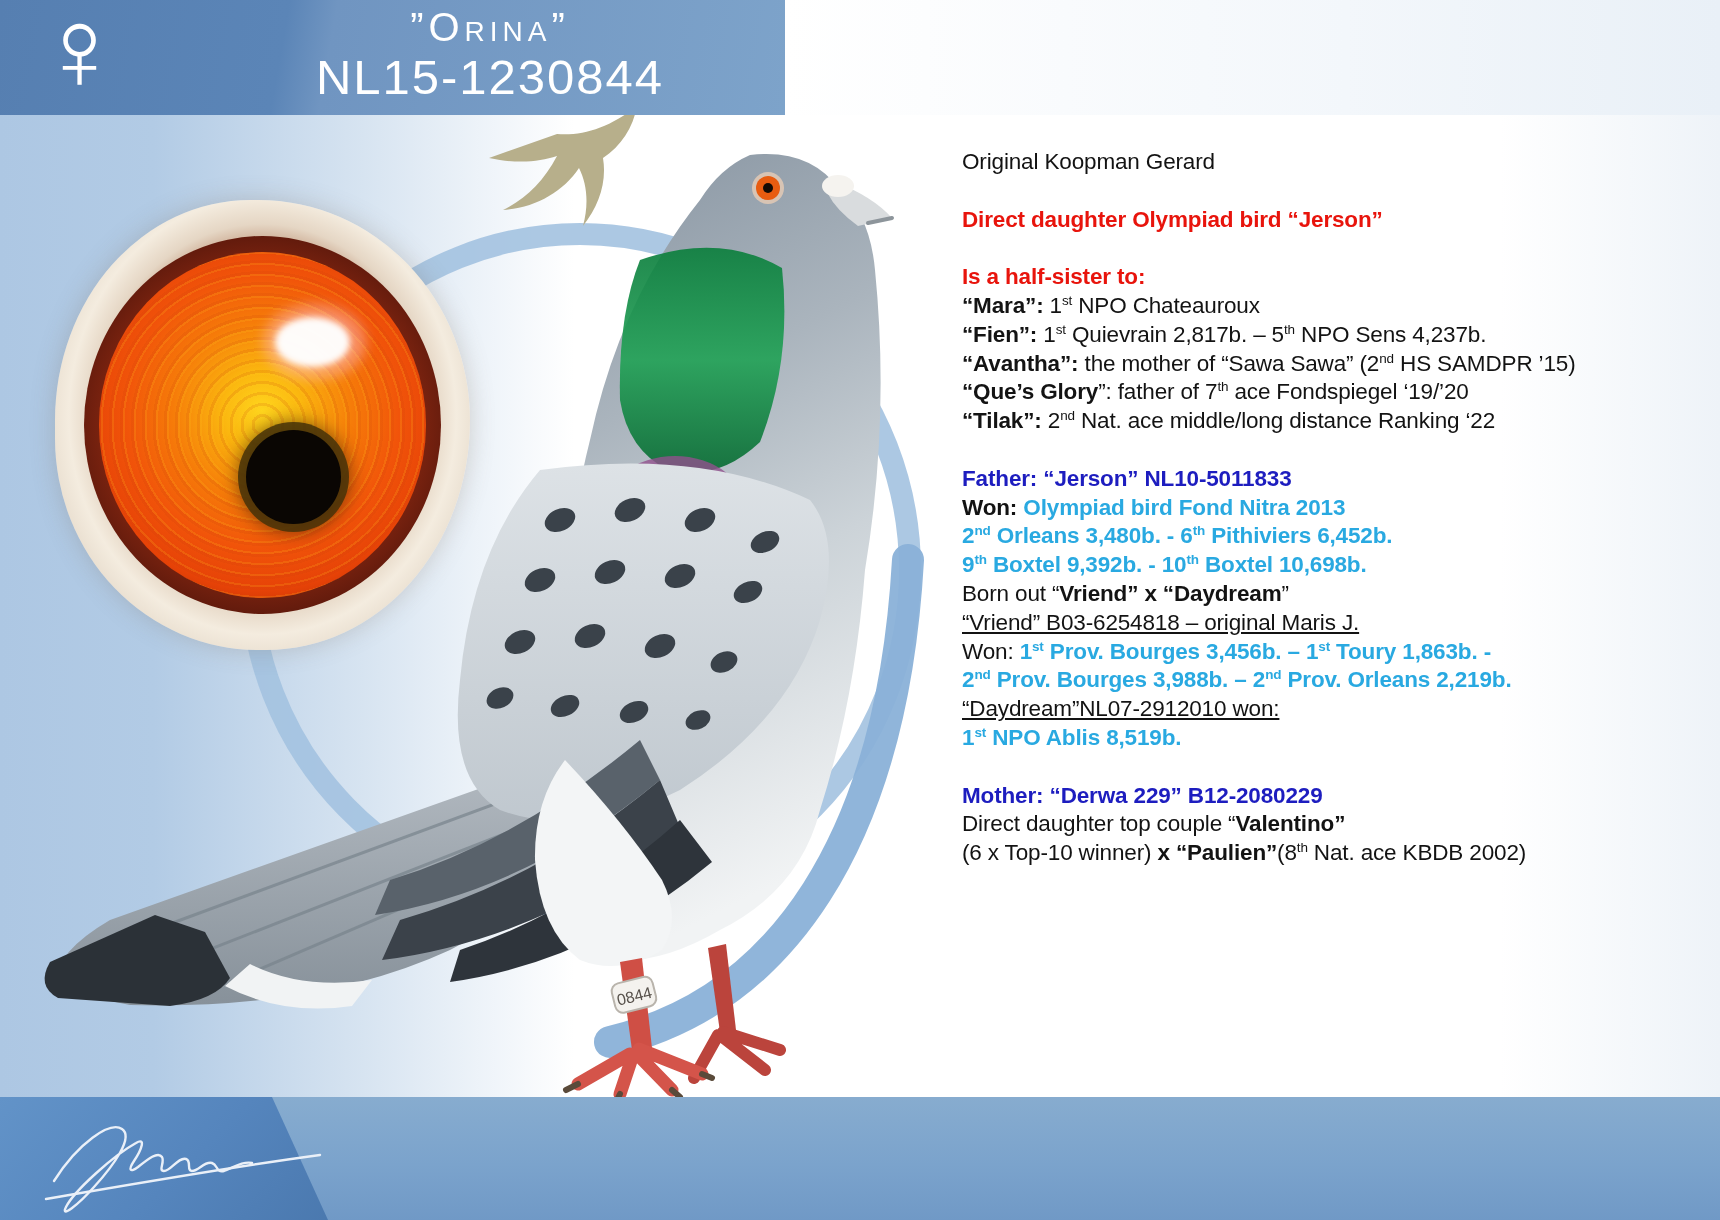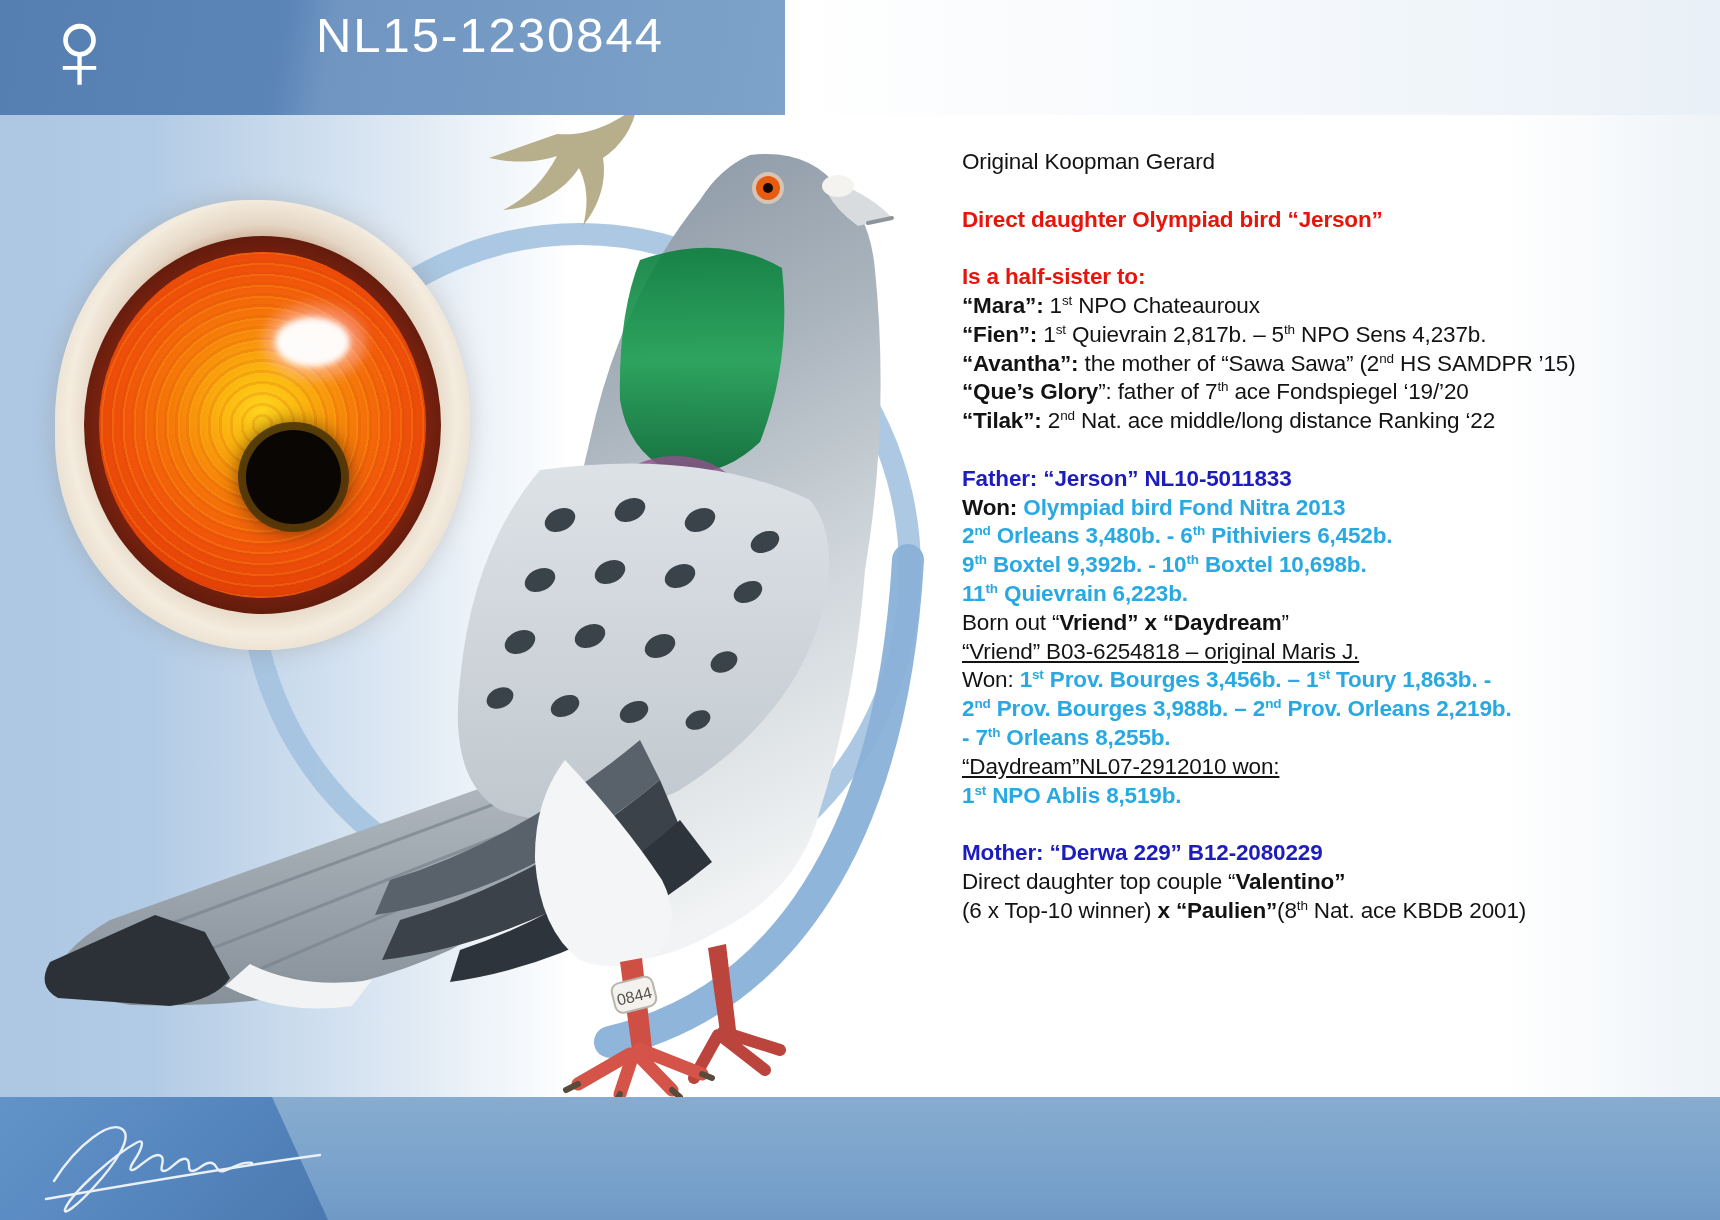--- a/index.html
+++ b/index.html
@@ -203,51 +203,50 @@
     <path d="M 872 98 L 848 103" stroke="#8d959b" stroke-width="4" stroke-linecap="round"></path>
     <ellipse cx="818" cy="66" rx="16" ry="11" fill="#f5f3ef"></ellipse>
     <circle cx="748" cy="68" r="16" fill="#d8c4b4"></circle>
     <circle cx="748" cy="68" r="12" fill="#e85c10"></circle>
     <circle cx="748" cy="68" r="5" fill="#140b05"></circle>
   </svg>
 
   <div class="header-band"></div>
   <div class="female-symbol">♀</div>
   <div class="title-block">
+    <div class="bird-name">”Orina”</div>
     <div class="ring-number">NL15-1230844</div>
   </div>
 
   <div class="pedigree" id="pedigree">
       <div class="line"><span>Original Koopman Gerard</span></div>
       <div class="line"></div>
       <div class="line"><span class="b c-red">Direct daughter Olympiad bird “Jerson”</span></div>
       <div class="line"></div>
       <div class="line"><span class="b c-red">Is a half-sister to:</span></div>
       <div class="line"><span class="b">“Mara”:</span><span> 1</span><span class="sup">st</span><span> NPO Chateauroux</span></div>
       <div class="line"><span class="b">“Fien”:</span><span> 1</span><span class="sup">st</span><span> Quievrain 2,817b. – 5</span><span class="sup">th</span><span> NPO Sens 4,237b.</span></div>
       <div class="line"><span class="b">“Avantha”:</span><span> the mother of “Sawa Sawa” (2</span><span class="sup">nd</span><span> HS SAMDPR ’15)</span></div>
       <div class="line"><span class="b">“Que’s Glory</span><span>”: father of 7</span><span class="sup">th</span><span> ace Fondspiegel ‘19/’20</span></div>
       <div class="line"><span class="b">“Tilak”:</span><span> 2</span><span class="sup">nd</span><span> Nat. ace middle/long distance Ranking ‘22</span></div>
       <div class="line"></div>
       <div class="line"><span class="b c-blue">Father: “Jerson” NL10-5011833</span></div>
       <div class="line"><span class="b">Won: </span><span class="b c-cyan">Olympiad bird Fond Nitra 2013</span></div>
       <div class="line"><span class="b c-cyan">2</span><span class="b sup c-cyan">nd</span><span class="b c-cyan"> Orleans 3,480b. - 6</span><span class="b sup c-cyan">th</span><span class="b c-cyan"> Pithiviers 6,452b.</span></div>
       <div class="line"><span class="b c-cyan">9</span><span class="b sup c-cyan">th</span><span class="b c-cyan"> Boxtel 9,392b. - 10</span><span class="b sup c-cyan">th</span><span class="b c-cyan"> Boxtel 10,698b.</span></div>
-      <div class="line"><span class="b c-cyan">11</span><span class="b sup c-cyan">th</span><span class="b c-cyan"> Quievrain 6,223b.</span></div>
       <div class="line"><span>Born out “</span><span class="b">Vriend” x “Daydream</span><span>”</span></div>
       <div class="line"><span class="u">“Vriend” B03-6254818 – original Maris J.</span></div>
       <div class="line"><span>Won: </span><span class="b c-cyan">1</span><span class="b sup c-cyan">st</span><span class="b c-cyan"> Prov. Bourges 3,456b. – 1</span><span class="b sup c-cyan">st</span><span class="b c-cyan"> Toury 1,863b. -</span></div>
       <div class="line"><span class="b c-cyan">2</span><span class="b sup c-cyan">nd</span><span class="b c-cyan"> Prov. Bourges 3,988b. – 2</span><span class="b sup c-cyan">nd</span><span class="b c-cyan"> Prov. Orleans 2,219b.</span></div>
-      <div class="line"><span class="b c-cyan">- 7</span><span class="b sup c-cyan">th</span><span class="b c-cyan"> Orleans 8,255b.</span></div>
       <div class="line"><span class="u">“Daydream”NL07-2912010 won:</span></div>
       <div class="line"><span class="b c-cyan">1</span><span class="b sup c-cyan">st</span><span class="b c-cyan"> NPO Ablis 8,519b.</span></div>
       <div class="line"></div>
       <div class="line"><span class="b c-blue">Mother: “Derwa 229” B12-2080229</span></div>
       <div class="line"><span>Direct daughter top couple “</span><span class="b">Valentino”</span></div>
-      <div class="line"><span>(6 x Top-10 winner) </span><span class="b">x “Paulien”</span><span>(8</span><span class="sup">th</span><span> Nat. ace KBDB 2001)</span></div>
+      <div class="line"><span>(6 x Top-10 winner) </span><span class="b">x “Paulien”</span><span>(8</span><span class="sup">th</span><span> Nat. ace KBDB 2002)</span></div>
     </div>
 
   <div class="band-bottom">
     <div class="signature-panel"></div>
     <svg class="signature" viewBox="0 0 330 108">
       <path d="M36 76 C60 38 92 16 104 24 C116 32 96 60 76 82 C60 100 42 114 48 102 C56 86 96 50 118 38 C128 32 124 44 116 56 C110 65 112 68 120 62 C130 54 140 46 144 52 C147 57 140 66 146 66 C153 66 160 52 168 54 C174 56 168 66 174 66 C181 66 186 56 194 58 C200 60 198 68 206 66 C216 62 226 56 234 58"></path>
       <path d="M28 94 C110 80 212 62 302 50"></path>
     </svg>
   </div>
 

